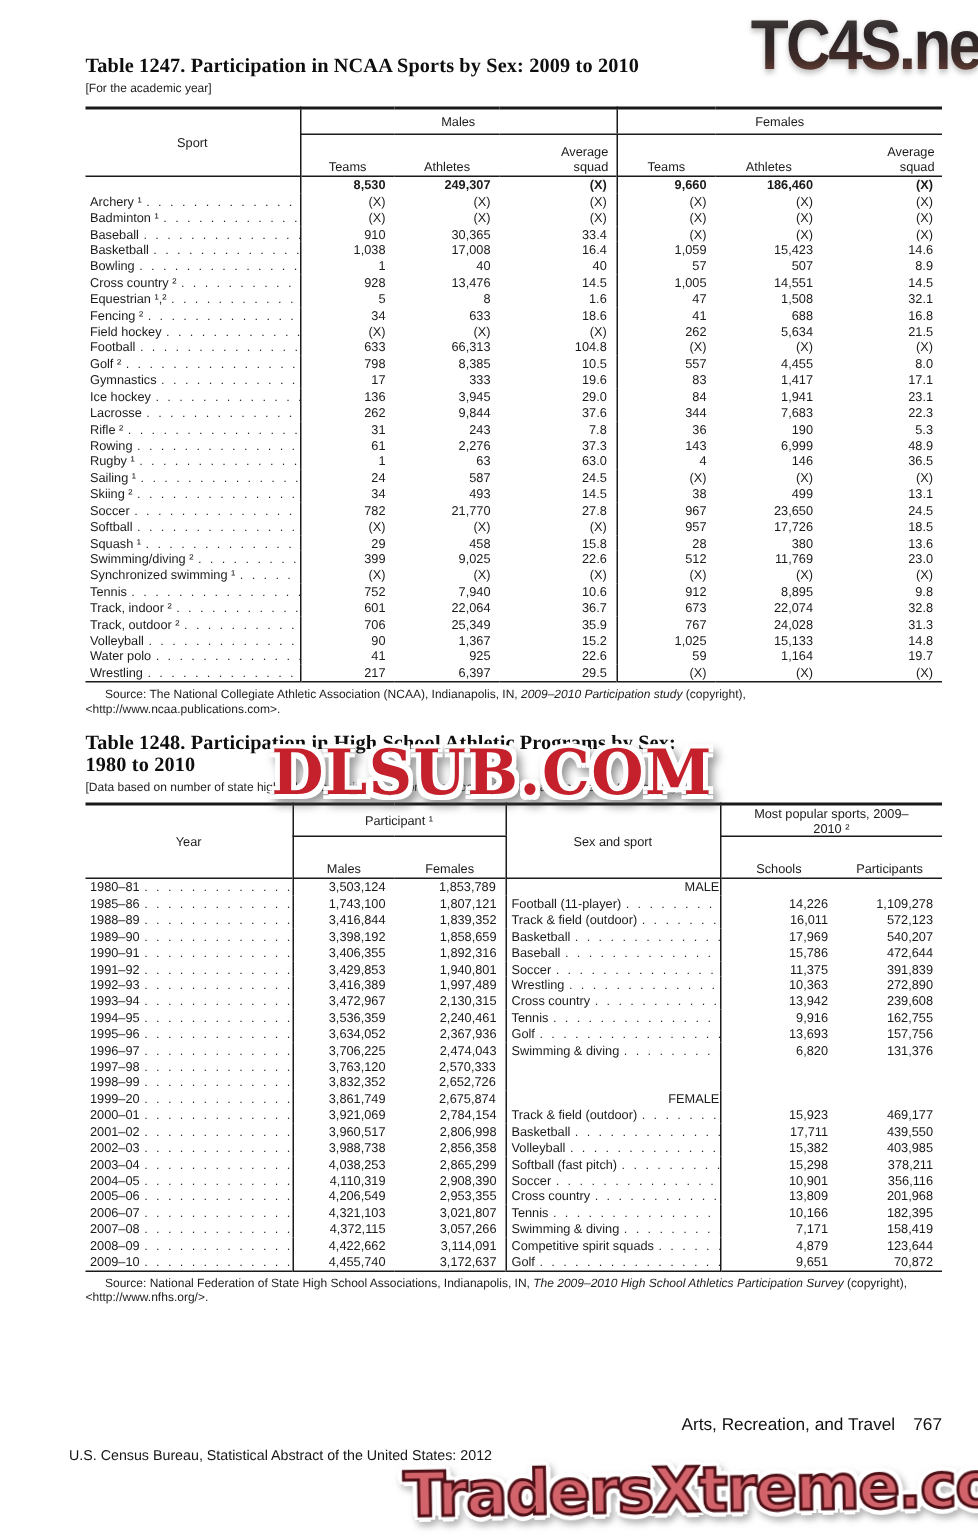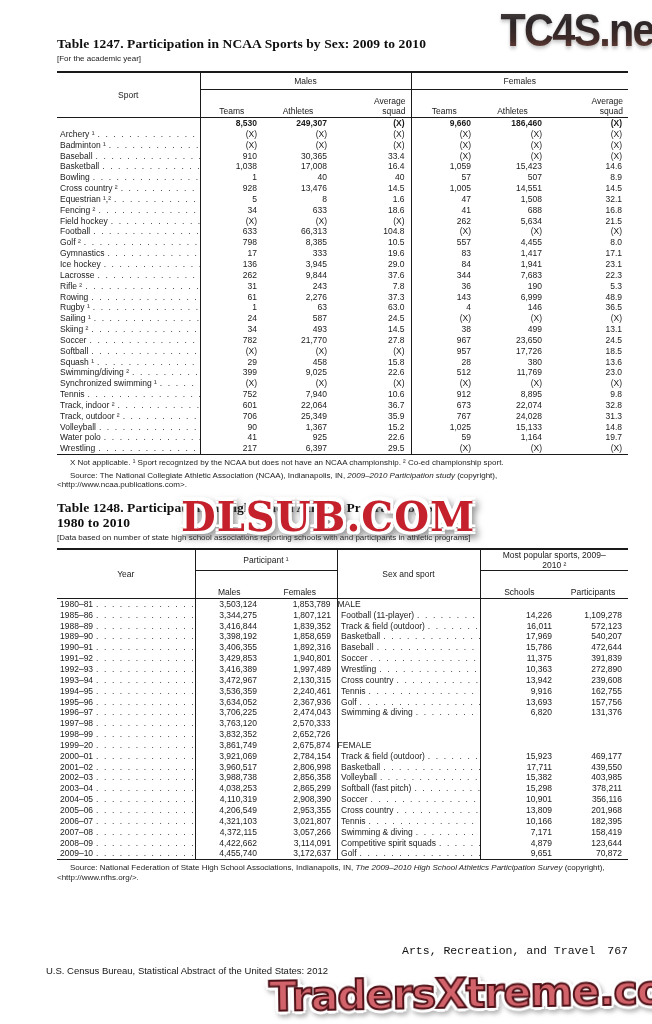--- a/index.html
+++ b/index.html
@@ -21,35 +21,35 @@
      white-space:nowrap;overflow:hidden;}
   thead{border-bottom:1.4px solid #1a1a1a;}
   .grp{border-bottom:1px solid #1a1a1a;text-align:center;height:16px;vertical-align:middle;}
   .subH{vertical-align:bottom;padding-bottom:1px;text-align:center;height:26px;}
   .subH.avg{text-align:right;padding-right:5px;}
   .wrapn{display:inline-block;max-width:46px;text-align:right;white-space:normal;line-height:9.5px;}
   .wrapc{display:inline-block;max-width:104px;white-space:normal;line-height:10px;}
   .vline{border-left:1px solid #1a1a1a;}
   .sportH,.midH{text-align:center;vertical-align:middle;}
   .num{text-align:right;padding-right:6px;}
-  .ctr{text-align:left;}
+  .ctr{text-align:right;}
   td.lead{display:flex;align-items:baseline;padding-left:3px;}
   .lbl{flex:0 0 auto;}
   .dots{flex:1 1 auto;overflow:hidden;white-space:nowrap;color:#2a2a2a;}
   .dots::after{content:". . . . . . . . . . . . . . . . . . . . . . . . . . . . . . . . . .";
                letter-spacing:1.6px;padding-left:3px;font-size:8.5px;}
   .total-row{font-weight:700;}
   .total-row .lbl{padding-left:13px;margin-top:40px;}
 
   .fn{font-size:8px;line-height:9.6px;margin:3px 0 0 0;text-indent:13px;color:#1c1c1c;}
   .fn i{font-style:italic;}
   .gap-title{margin-top:10px;}
 
   .footer-line{position:absolute;top:944px;right:24px;font-size:11.5px;color:#111;
-               font-family:Liberation Mono, monospace;}
+               font-family:Liberation Sans, sans-serif;}
   .footer-page{margin-left:12px;}
   .credit{position:absolute;top:965px;left:46px;font-size:9.5px;color:#161616;}
 
   .wm{position:absolute;pointer-events:none;white-space:nowrap;z-index:9;}
   .wm-top{top:2px;right:-14px;font-size:47px;font-weight:800;letter-spacing:-2px;
           font-family:"Liberation Sans",sans-serif;
           background:linear-gradient(180deg,#5a534f 0%,#2c2527 38%,#3f2b28 68%,#8a4f41 100%);
           -webkit-background-clip:text;background-clip:text;color:transparent;
           transform:scaleX(.88);transform-origin:100% 0;
           filter:drop-shadow(0 2px 2px rgba(90,90,90,.45));}
@@ -472,21 +472,20 @@
             <td class="num vline">217</td>
             <td class="num">6,397</td>
             <td class="num">29.5</td>
             <td class="num vline">(X)</td>
             <td class="num">(X)</td>
             <td class="num">(X)</td>
           </tr>
         </tbody>
     </table>
 
-    <p class="fn"><span>X Not applicable. ¹ Sport recognized by the NCAA but does not have an NCAA championship. ² Co-ed championship sport.</span></p>
     <p class="fn"><span>Source: The National Collegiate Athletic Association (NCAA), Indianapolis, IN, </span><i>2009–2010 Participation study</i><span> (copyright), &lt;http://www.ncaa.publications.com&gt;.</span></p>
 
     <h1 class="t-title gap-title"><span>Table 1248. Participation in High School Athletic Programs by Sex:</span><br><span>1980 to 2010</span></h1>
     <p class="bracket b2">[Data based on number of state high school associations reporting schools with and participants in athletic programs]</p>
 
     <table id="t1248">
       <colgroup>
         <col style="width:138px">
           <col style="width:68px">
           <col style="width:74px">
@@ -518,21 +517,21 @@
             <td class="num">1,853,789</td>
             <td class="ctr vline">MALE</td>
             <td class="num vline"></td>
             <td class="num"></td>
           </tr>
           <tr>
             <td class="lead">
               <span class="lbl">1985–86</span>
               <span class="dots"></span>
             </td>
-            <td class="num vline">3,344,275</td>
+            <td class="num vline">1,743,100</td>
             <td class="num">1,807,121</td>
             <td class="vline lead">
               <span class="lbl">Football (11-player)</span>
               <span class="dots"></span>
             </td>
             <td class="num vline">14,226</td>
             <td class="num">1,109,278</td>
           </tr>
           <tr>
             <td class="lead">

